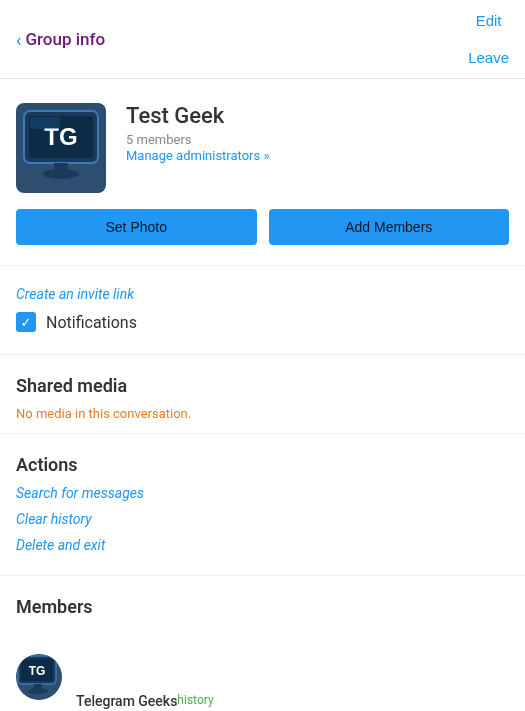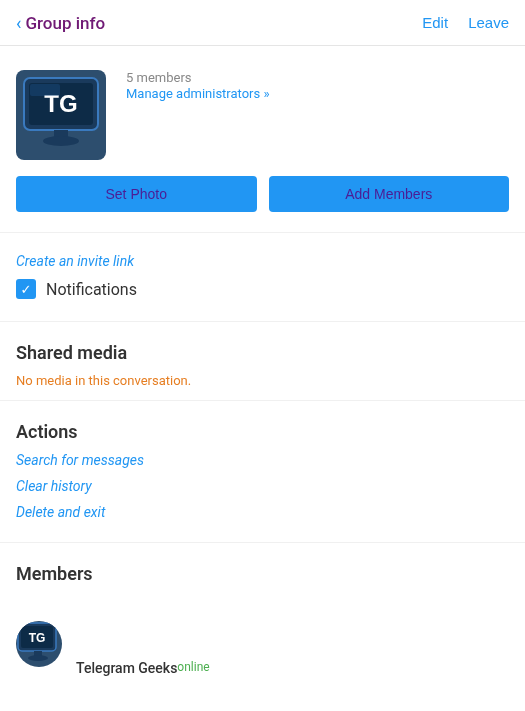--- a/index.html
+++ b/index.html
@@ -35,20 +35,21 @@
     }
     .header-title {
       font-size: 17px;
       font-weight: 500;
       color: #701a75;
     }
     .header-actions {
       margin-left: auto;
       display: flex;
       gap: 20px;
+      flex-direction: column;
     }
     .header-action-btn {
       color: #2196F3;
       font-size: 15px;
       cursor: pointer;
       background: none;
       border: none;
       padding: 0;
     }
 
@@ -96,21 +97,21 @@
     
     .action-buttons {
       display: flex;
       padding: 0 16px 16px 16px;
       gap: 12px;
     }
     .btn-primary {
       flex: 1;
       padding: 10px 24px;
       background: #2196F3;
-      color: #4c1d95;
+      color: #0f172a;
       border: none;
       border-radius: 4px;
       font-size: 14px;
       cursor: pointer;
       font-weight: 400;
     }
 
     
     .section {
       padding: 16px 16px 8px 16px;
@@ -230,20 +231,21 @@
       <text x="41" y="38" text-anchor="middle" font-family="Arial Black, sans-serif" font-weight="900" font-size="24" fill="white">TG</text>
 
       <rect x="34" y="56" width="14" height="10" fill="#1a3a5c"></rect>
 
       <ellipse cx="41" cy="67" rx="18" ry="5" fill="#1a3a5c"></ellipse>
 
       <rect x="10" y="10" width="30" height="12" rx="2" fill="#1a4a7c" opacity="0.5"></rect>
     </svg>
   </div>
   <div class="profile-info">
+    <div class="group-name">Test Geek</div>
     <div class="member-count">5 members</div>
     <a class="manage-link">Manage administrators »</a>
   </div>
 </div>
 
 <div class="action-buttons">
   <button class="btn-primary">Set Photo</button>
   <button class="btn-primary">Add Members</button>
 </div>
 
@@ -286,15 +288,15 @@
     <svg width="46" height="46" viewBox="0 0 46 46" xmlns="http://www.w3.org/2000/svg">
       <rect x="2" y="2" width="38" height="28" rx="4" fill="#1a3a5c" stroke="#3a7abf" stroke-width="1.5"></rect>
       <rect x="5" y="5" width="32" height="22" rx="2" fill="#0d2b47"></rect>
       <text x="21" y="21" text-anchor="middle" font-family="Arial Black, sans-serif" font-weight="900" font-size="12" fill="white">TG</text>
       <rect x="18" y="30" width="8" height="6" fill="#1a3a5c"></rect>
       <ellipse cx="22" cy="37" rx="10" ry="3" fill="#1a3a5c"></ellipse>
     </svg>
   </div>
   <div class="member-info">
     <span class="member-name">Telegram Geeks</span>
-    <span class="member-status">online</span>
+    <span class="member-status">history</span>
   </div>
 </div>
 
 </body></html>

